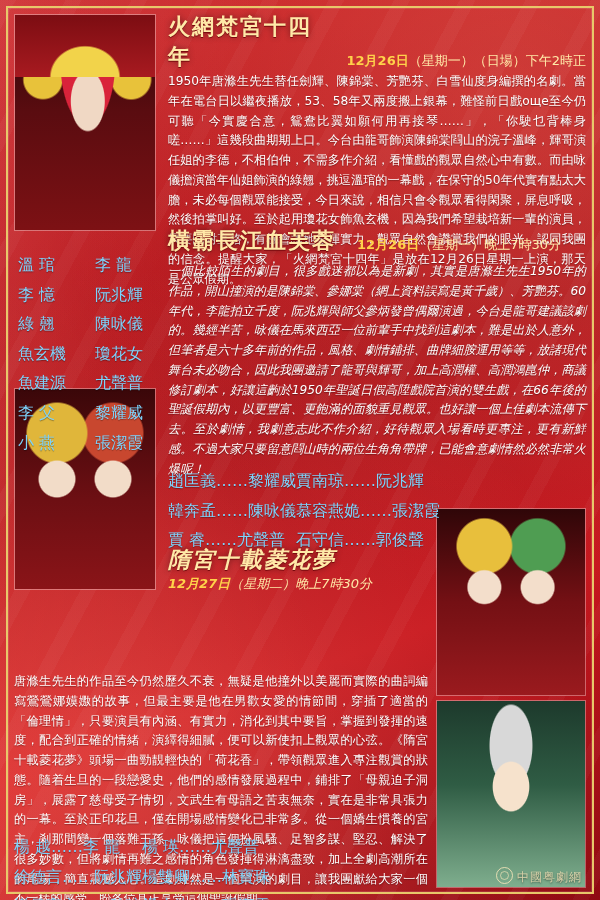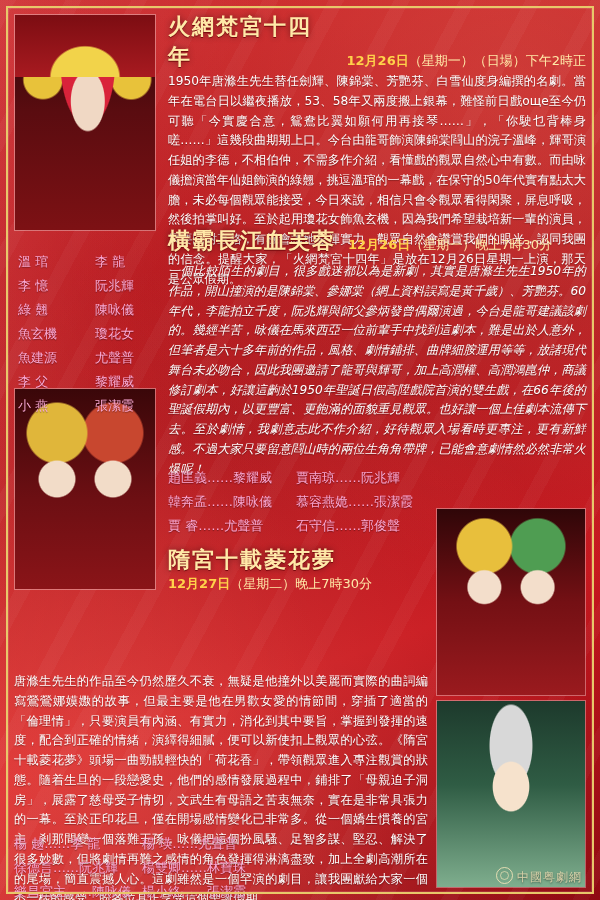--- a/index.html
+++ b/index.html
@@ -78,39 +78,39 @@
 
   
   .col{position:absolute;}
   .title{
     font-family:"DejaVu Sans","Liberation Sans",sans-serif;
     font-weight:bold;font-size:22px;letter-spacing:2px;
     color:#ffe9a8;
     text-shadow:0 1px 0 #7a0a0e, 0 0 6px rgba(0,0,0,.45);
     display:inline-block;vertical-align:middle;
   }
-  .titlerow{display:flex;align-items:flex-end;gap:12px;}
+  .titlerow{display:flex;align-items:flex-end;gap:21px;}
   .dateline{color:#ffe9a8;font-size:13px;padding-bottom:2px;white-space:nowrap;}
   .dateline .d{color:#ffd24a;font-weight:bold;}
   .body{
     color:#fff;font-size:12.2px;line-height:1.62;text-align:justify;
     text-shadow:0 1px 1px rgba(0,0,0,.35);
     margin-top:44px;
   }
-  .cast{color:#f9a8d4;font-size:13px;line-height:1.85;text-shadow:0 1px 1px rgba(0,0,0,.35);}
+  .cast{color:#7dd3fc;font-size:16px;line-height:1.85;text-shadow:0 1px 1px rgba(0,0,0,.35);}
   .cast .row{display:flex;}
   .cast .cell{width:118px;white-space:nowrap;}
   .cast .cell.w2{width:128px;}
 
   
   #b1{left:168px;top:12px;width:418px;}
   #b1cast{left:18px;top:250px;width:150px;}
   #b2{left:168px;top:226px;width:418px;}
   #b2cast{left:168px;top:466px;width:418px;}
-  #b3{left:168px;top:545px;width:272px;}
+  #b3{left:168px;top:545px;width:272px;font-style:italic;}
   #b3body{left:14px;top:628px;width:414px;}
   #b3cast{left:14px;top:832px;width:420px;}
 
   .watermark{
     position:absolute;right:18px;bottom:14px;
     color:rgba(255,235,190,.75);font-size:12px;letter-spacing:1px;
     text-shadow:0 1px 2px rgba(0,0,0,.5);
     text-align:right;
   }
   .wm-seal{

